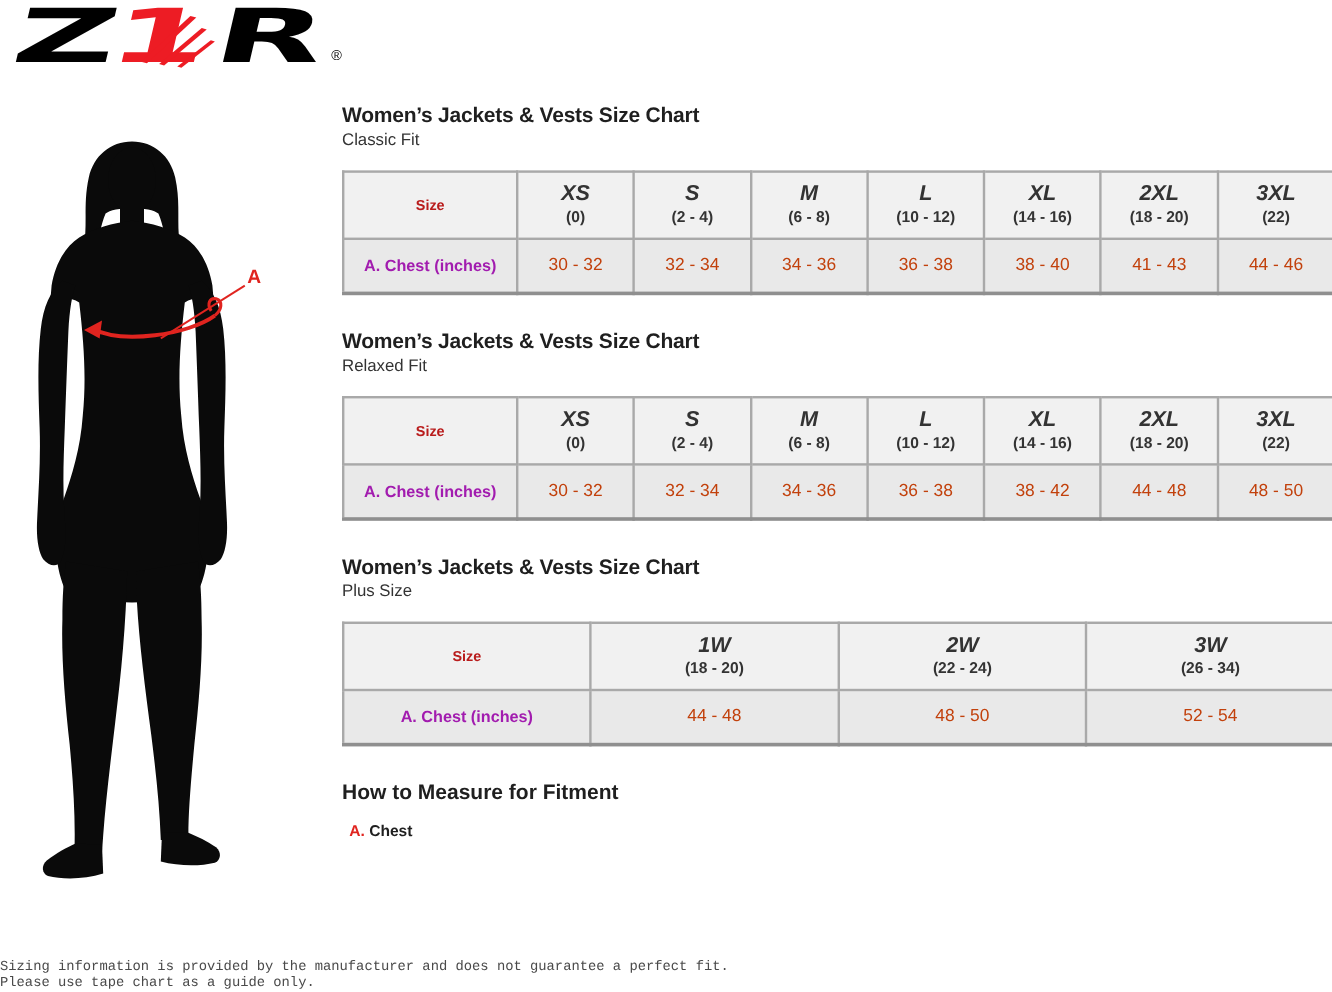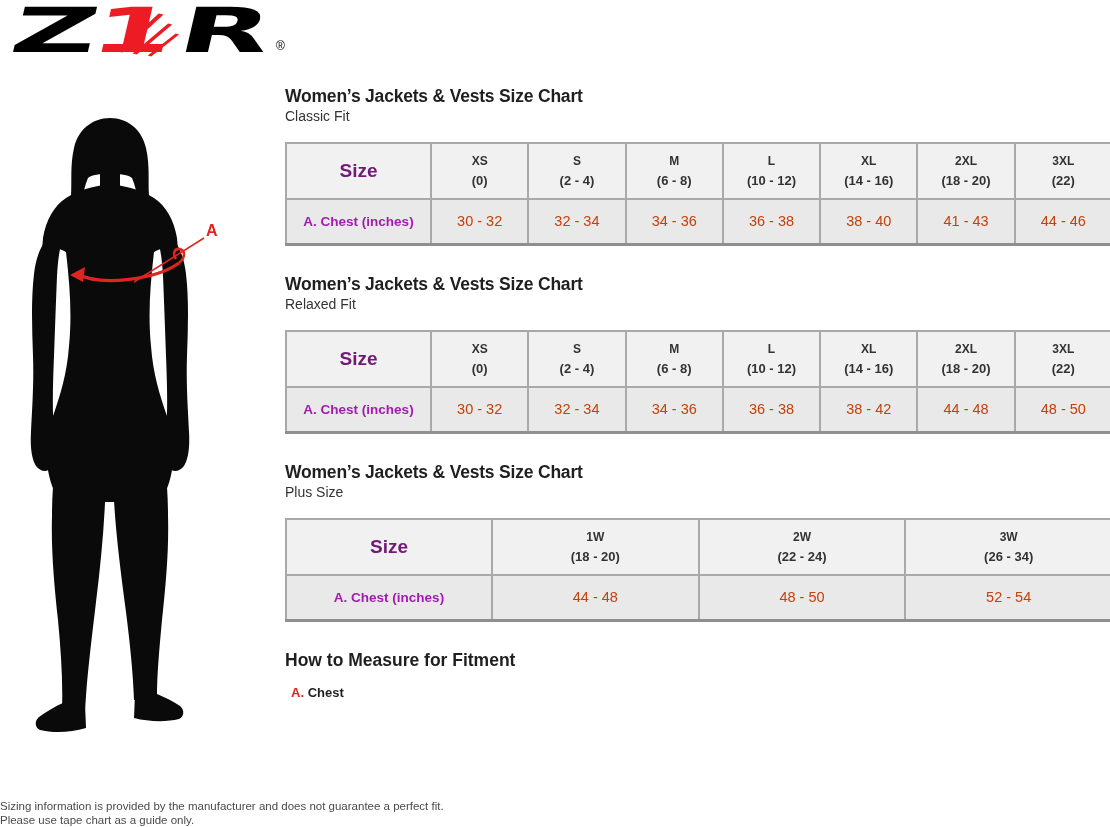--- a/index.html
+++ b/index.html
@@ -24,40 +24,40 @@
   table.size-table {
     border-collapse:collapse; table-layout:fixed; width:828px;
     margin-top:17px; background:#f1f1f1;
   }
   table.size-table th, table.size-table td {
     border:2px solid #a9a9a9; text-align:center; vertical-align:middle;
   }
   table.size-table { border-bottom:3px solid #8f8f8f; }
   tr.head-row th { height:56px; background:#f1f1f1; }
   tr.data-row td, tr.data-row th { height:45px; background:#e9e9e9; }
-  .cell-size { font-size:12px; font-weight:bold; color:#333333; line-height:19px; }
+  .cell-size { font-size:18px; font-weight:bold; color:#333333; line-height:19px;font-style:italic; }
   .cell-range { font-size:13px; font-weight:bold; color:#333333; line-height:19px; }
-  .corner-cell { font-size:19px; font-weight:bold; color:#701a75; }
+  .corner-cell { font-size:12px; font-weight:bold; color:#b91c1c; }
   .row-header { font-size:13.5px; font-weight:bold; color:#a21caf; }
   td.val { font-size:14.5px; font-weight:normal; color:#c2410c; }
   col.c-first { width:145px; }
   col.c-first-plus { width:206px; }
 
   
   .measure-title { font-size:17.5px; font-weight:bold; color:#1f1f1f; line-height:21px; }
   .measure-item { margin-top:13px; margin-left:6px; }
   .measure-key-line { font-size:13px; font-weight:bold; color:#1f1f1f; line-height:17px; }
   .measure-key { color:#e0241f; font-weight:bold; }
   .measure-desc {
     margin-top:3px; width:412px;
     font-size:11.5px; color:#333333; line-height:15px;
   }
 
   
-  .footnote { position:absolute; left:0; top:799px; font-size:11.5px; color:#4a4a4a; line-height:14px; }
+  .footnote { position:absolute; left:0; top:799px; font-size:11.5px; color:#4a4a4a; line-height:14px;font-family:Liberation Mono, monospace; }
 </style>
 </head>
 <body>
 
 <div class="page">
 
   <svg class="logo" viewBox="0 0 300 58">
     <g transform="translate(12,0) scale(1.9 1) skewX(-7)" font-family="'DejaVu Sans','Liberation Sans',sans-serif" font-weight="bold" font-size="62">
       <text x="0" y="52" fill="#000000">Z</text>
       <text x="42" y="52" fill="#ed1c24">1</text>

